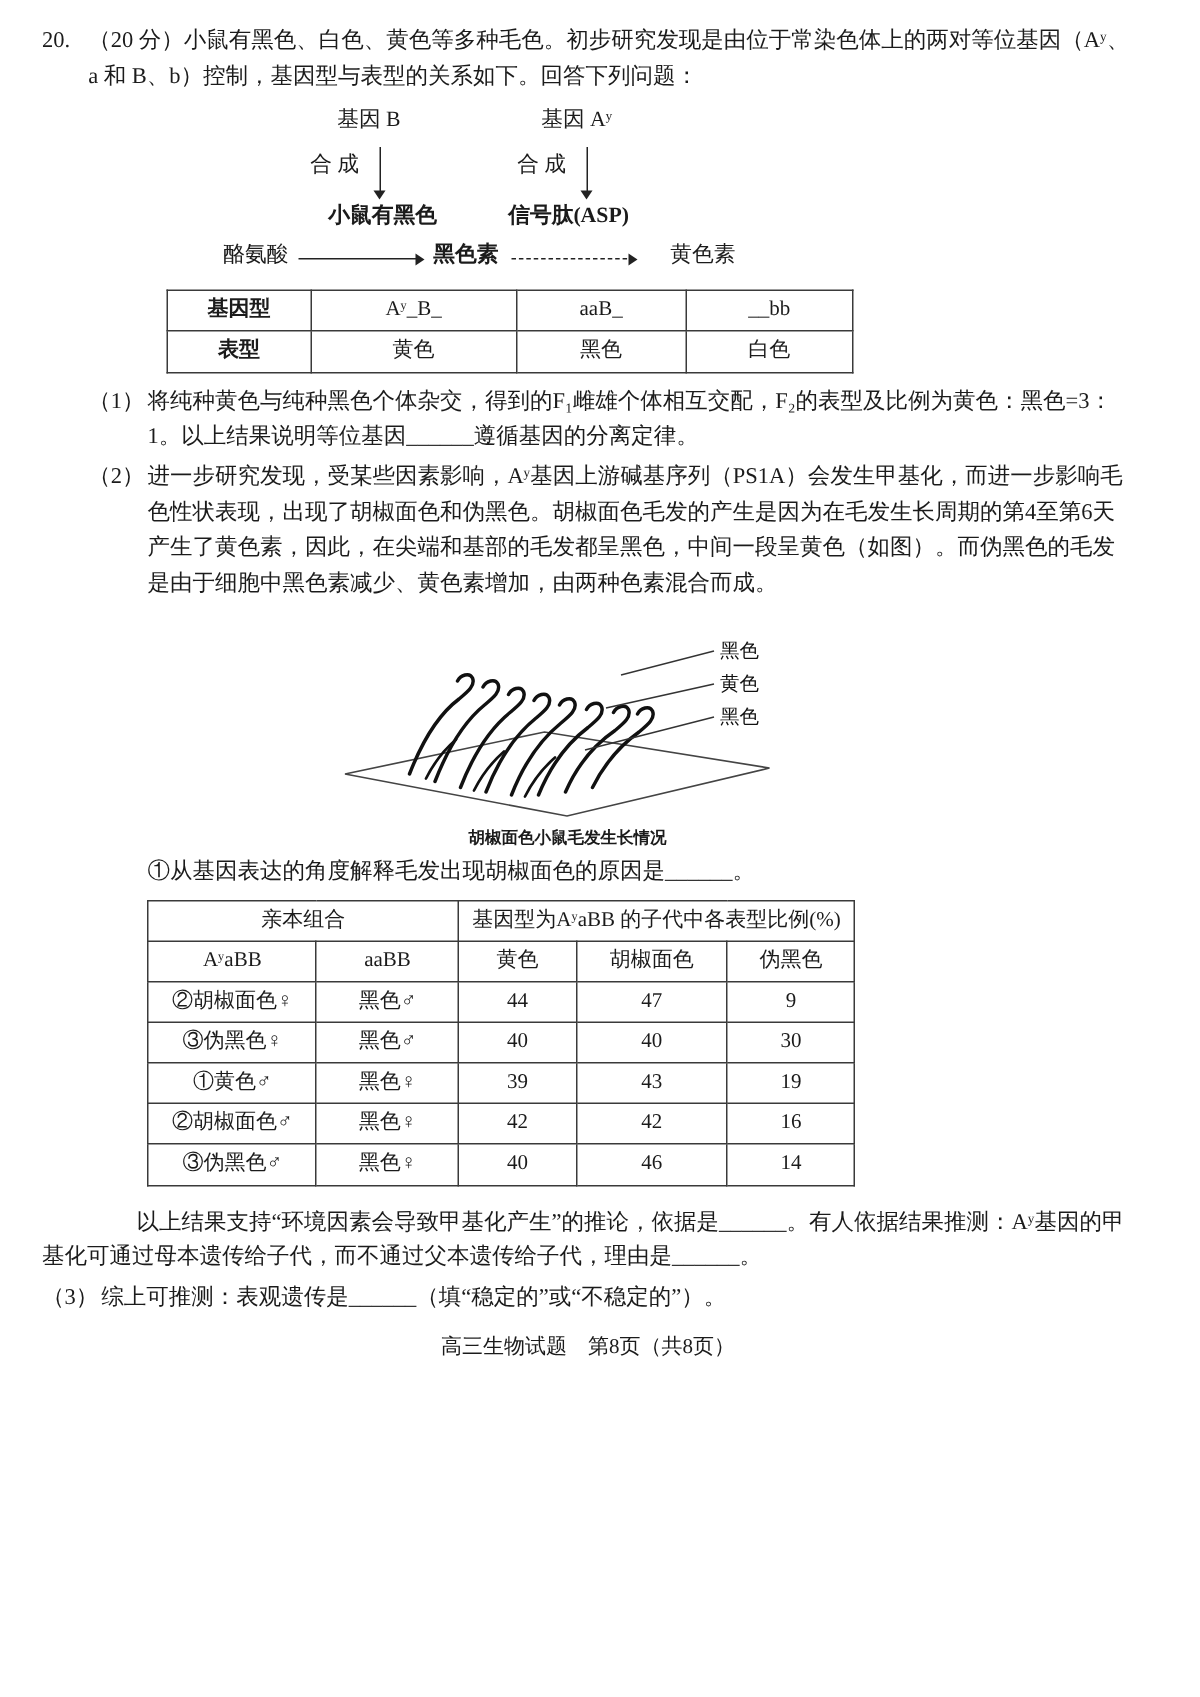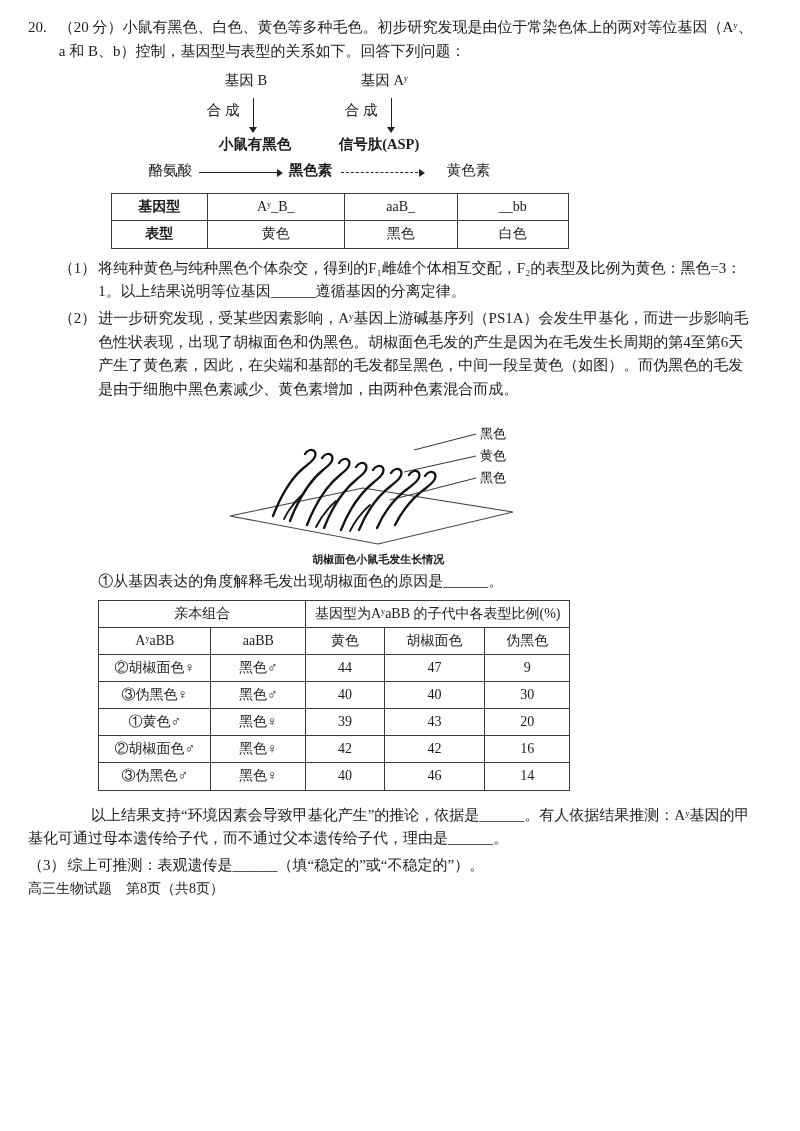--- a/index.html
+++ b/index.html
@@ -40,21 +40,21 @@
   .t2 td.c0 { width:128px; }
   .t2 td.c1 { width:108px; }
   .t2 td.c2 { width:92px; }
   .t2 td.c3 { width:120px; }
   .t2 td.c4 { width:100px; }
 
   .figure { width:340px; margin:8px auto 2px 110px; text-align:center; }
   .figure svg { display:block; margin:0 auto; }
   .fig-caption { font-weight:bold; font-size:11px; margin-top:1px; }
 
-  .footer { font-size:14px; }
+  .footer { text-align:center; font-size:14px; margin-top:10px; }
 </style>
 </head>
 <body>
 
 <div class="page">
 
   <div class="flexrow">
     <div class="q-num">20.</div>
     <div class="q-body">
 
@@ -160,21 +160,21 @@
                 <td>黑色♂</td>
                 <td>40</td>
                 <td>40</td>
                 <td>30</td>
               </tr>
               <tr>
                 <td>①黄色♂</td>
                 <td>黑色♀</td>
                 <td>39</td>
                 <td>43</td>
-                <td>20</td>
+                <td>19</td>
               </tr>
               <tr>
                 <td>②胡椒面色♂</td>
                 <td>黑色♀</td>
                 <td>42</td>
                 <td>42</td>
                 <td>16</td>
               </tr>
               <tr>
                 <td>③伪黑色♂</td>

